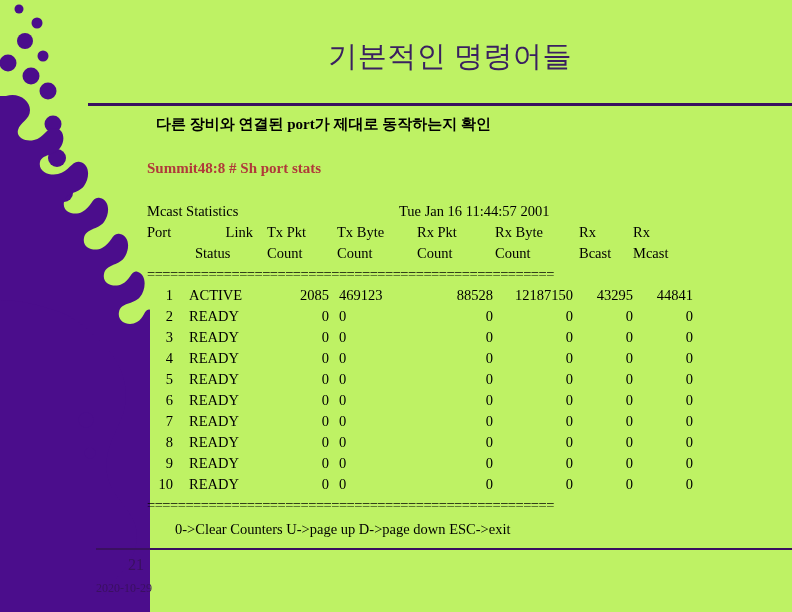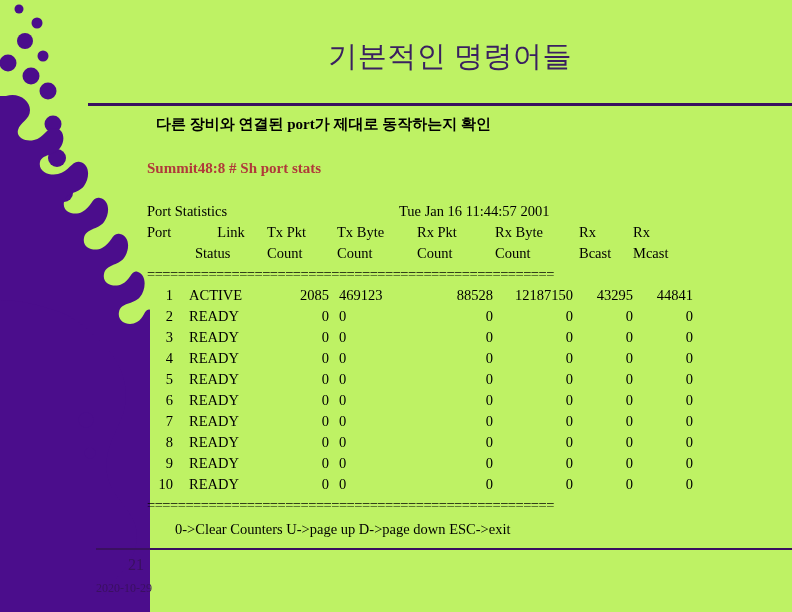--- a/index.html
+++ b/index.html
@@ -109,21 +109,21 @@
   .c-link   { left: 42px;  width: 74px; text-align: left; }
   .c-txpkt  { left: 120px; width: 62px; text-align: right; }
   .c-txbyte { left: 192px; width: 74px; text-align: left;  }
   .c-rxpkt  { left: 272px; width: 74px; text-align: right; }
   .c-rxbyte { left: 352px; width: 74px; text-align: right; }
   .c-rxbc   { left: 434px; width: 52px; text-align: right; }
   .c-rxmc   { left: 494px; width: 52px; text-align: right; }
 
   
   .h-port   { left: 0px;   width: 40px; text-align: left;  }
-  .h-link   { left: 49px;  width: 70px; text-align: center;  }
+  .h-link   { left: 36px;  width: 70px; text-align: right;  }
   .h-txpkt  { left: 120px; width: 70px; text-align: left;  }
   .h-txbyte { left: 190px; width: 80px; text-align: left;  }
   .h-rxpkt  { left: 270px; width: 74px; text-align: left;  }
   .h-rxbyte { left: 348px; width: 80px; text-align: left;  }
   .h-rxbc   { left: 432px; width: 52px; text-align: left;  }
   .h-rxmc   { left: 486px; width: 60px; text-align: left;  }
 
   .h2-link   { left: 48px;  width: 70px; text-align: left; }
   .h2-txpkt  { left: 120px; width: 70px; text-align: left; }
   .h2-txbyte { left: 190px; width: 80px; text-align: left; }
@@ -252,21 +252,21 @@
 
   <div id="title-rule"></div>
 
   <div id="subtitle">다른 장비와 연결된 port가 제대로 동작하는지 확인</div>
 
   <div id="command">Summit48:8 # Sh port stats</div>
 
   <div id="console">
 
     <div class="crow">
-      <span class="cell title-left">Port Statistics</span>
+      <span class="cell title-left">Mcast Statistics</span>
       <span class="cell title-right">Tue Jan 16 11:44:57 2001</span>
     </div>
 
     <div class="crow">
       <span class="cell h-port">Port</span>
       <span class="cell h-link">Link</span>
       <span class="cell h-txpkt">Tx Pkt</span>
       <span class="cell h-txbyte">Tx Byte</span>
       <span class="cell h-rxpkt">Rx Pkt</span>
       <span class="cell h-rxbyte">Rx Byte</span>

